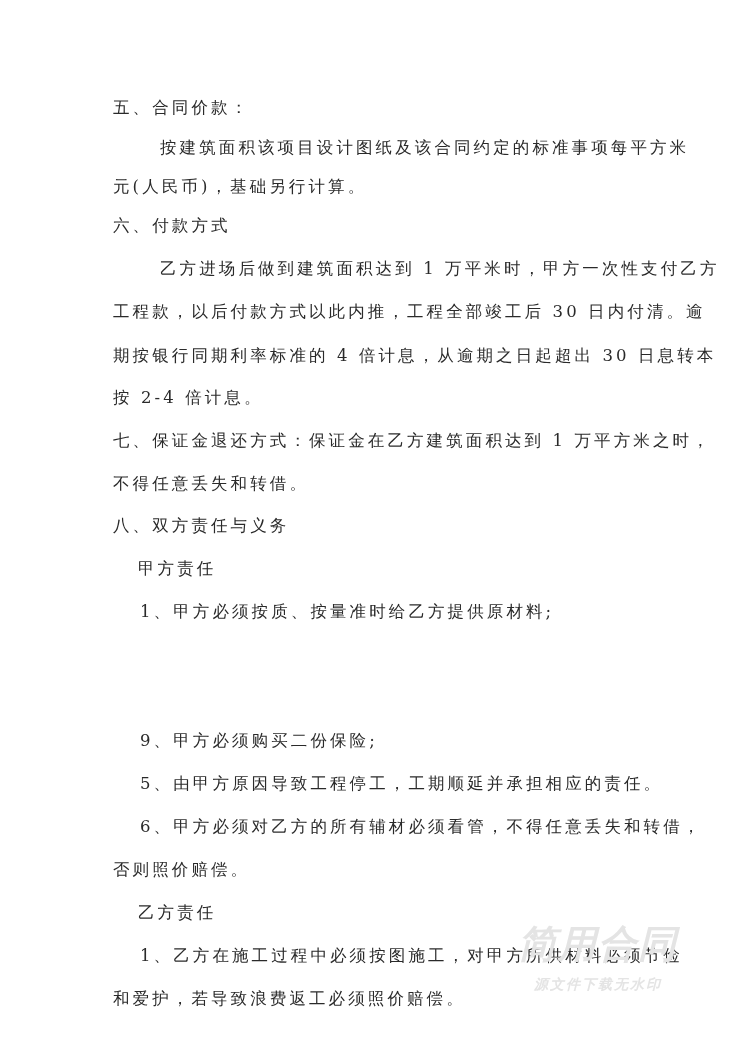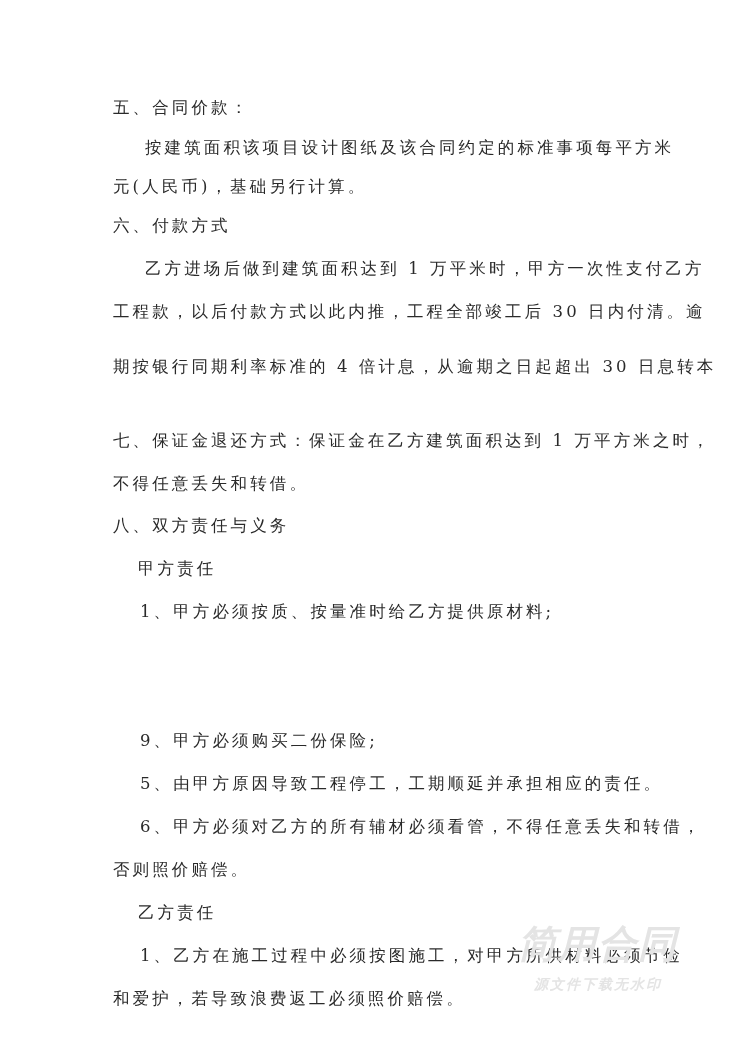--- a/index.html
+++ b/index.html
@@ -8,42 +8,43 @@
       position: relative; overflow: hidden;
       font-family: "DejaVu Serif", "Liberation Serif", serif;
       color: #2a2a2a;
     }
     .page { position: absolute; left: 0; top: 0; width: 742px; height: 1049px; }
     .line {
       position: absolute; left: 113px; width: 520px;
       font-size: 16.5px; letter-spacing: 3.1px; white-space: nowrap;
       line-height: 20px;
     }
-    .indent { left: 145px; text-align: right; }
+    .indent { left: 160px; text-align: right; }
     .sub { left: 138px; }
     .item { left: 140px; }
     .watermark {
       position: absolute; right: 54px; top: 922px; width: 180px; text-align: center;
       font-family: "DejaVu Sans", "Liberation Sans", sans-serif;
       color: #e4e4e4; font-weight: bold; font-style: italic;
     }
     .wm-main { font-size: 38px; letter-spacing: 2px; line-height: 44px; font-style: italic; }
     .wm-sub { font-size: 14px; letter-spacing: 2px; line-height: 28px; margin-top: 4px; }
   </style>
 </head>
 <body>
 
 <div class="page">
   <div class="line" style="top:98px">五、合同价款：</div>
   <div class="line indent" style="top:138px">按建筑面积该项目设计图纸及该合同约定的标准事项每平方米</div>
   <div class="line" style="top:216px">六、付款方式</div>
   <div class="line" style="top:177px">元(人民币)，基础另行计算。</div>
   <div class="line indent" style="top:259px">乙方进场后做到建筑面积达到 1 万平米时，甲方一次性支付乙方</div>
   <div class="line" style="top:302px">工程款，以后付款方式以此内推，工程全部竣工后 30 日内付清。逾</div>
-  <div class="line" style="top:357px">期按银行同期利率标准的 4 倍计息，从逾期之日起超出 30 日息转本</div>
+  <div class="line" style="top:346px">期按银行同期利率标准的 4 倍计息，从逾期之日起超出 30 日息转本</div>
+  <div class="line" style="top:388px">按 2-4 倍计息。</div>
   <div class="line" style="top:431px">七、保证金退还方式：保证金在乙方建筑面积达到 1 万平方米之时，</div>
   <div class="line" style="top:474px">不得任意丢失和转借。</div>
   <div class="line" style="top:516px">八、双方责任与义务</div>
   <div class="line sub" style="top:559px">甲方责任</div>
   <div class="line item" style="top:602px">1、甲方必须按质、按量准时给乙方提供原材料;</div>
   <div class="line item" style="top:731px">9、甲方必须购买二份保险;</div>
   <div class="line item" style="top:774px">5、由甲方原因导致工程停工，工期顺延并承担相应的责任。</div>
 
   <div class="line item" style="top:817px">6、甲方必须对乙方的所有辅材必须看管，不得任意丢失和转借，</div>
   <div class="line" style="top:860px">否则照价赔偿。</div>

